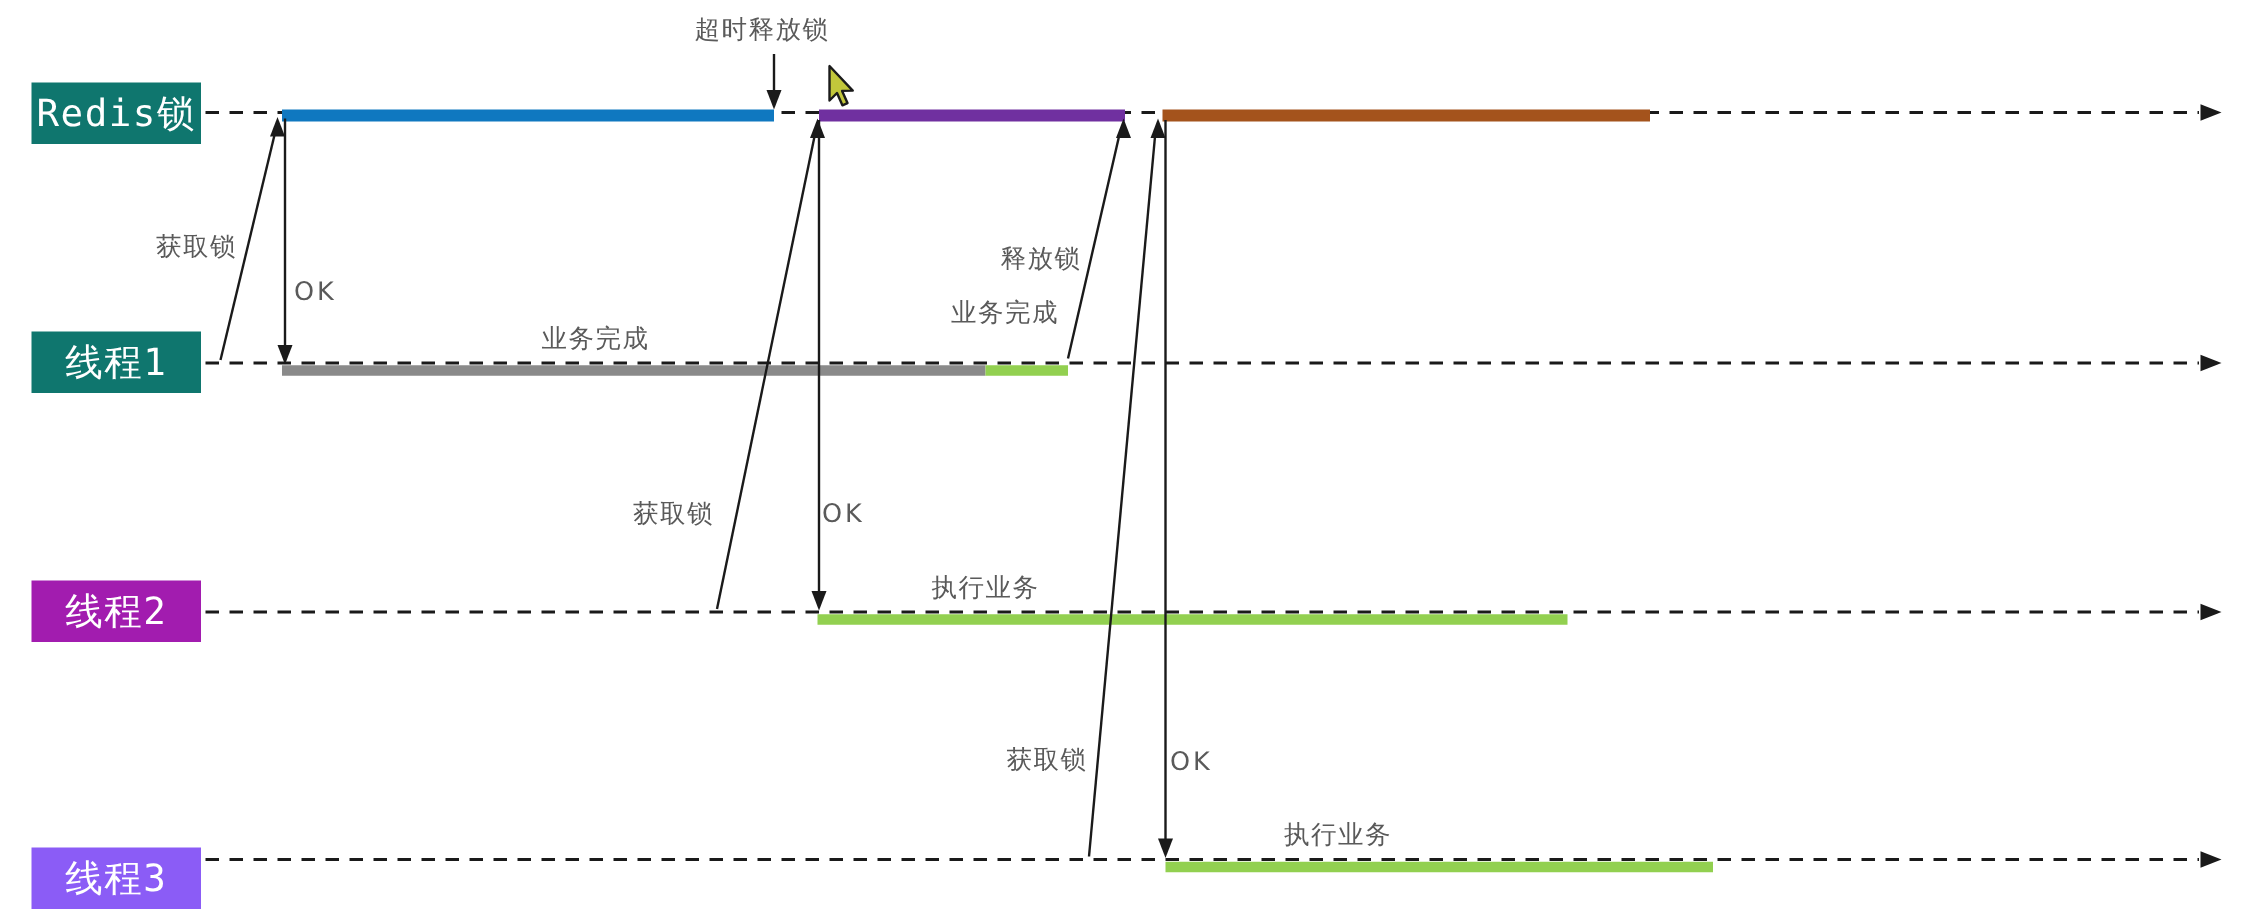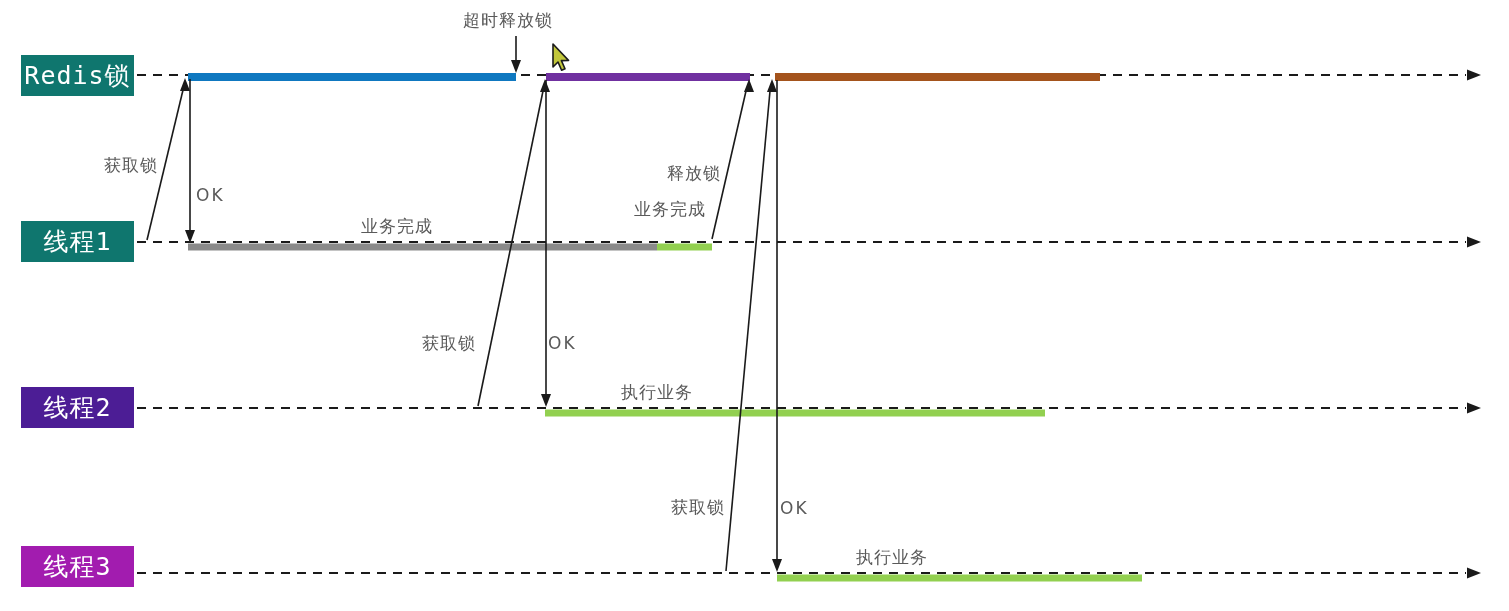--- a/index.html
+++ b/index.html
@@ -7,22 +7,22 @@
   .stage{position:relative;width:1509px;height:611px;background:#ffffff;overflow:hidden;}
   .stage svg{position:absolute;left:0;top:0;}
   .lane-box{
     position:absolute;left:21px;width:113px;height:41px;
     display:flex;align-items:center;justify-content:center;
     color:#ffffff;font-family:"DejaVu Sans Mono","Liberation Mono",monospace;
     font-size:25px;letter-spacing:1px;white-space:nowrap;
   }
   .box-redis{top:55px;background:#0f766e;}
   .box-t1{top:221px;background:#0f766e;}
-  .box-t2{top:387px;background:#4c1d95;}
-  .box-t3{top:546px;background:#a21caf;}
+  .box-t2{top:387px;background:#a21caf;}
+  .box-t3{top:565px;background:#8b5cf6;}
   .note{
     position:absolute;color:#5a5a5a;font-size:17px;line-height:18px;
     white-space:nowrap;letter-spacing:1px;
   }
   .n-timeout{left:463px;top:11px;}
   .n-t1-acquire{left:104px;top:156px;}
   .n-t1-ok{left:196px;top:186px;letter-spacing:2px;}
   .n-t1-block{left:361px;top:217px;}
   .n-t1-done{left:634px;top:200px;}
   .n-release{left:667px;top:164px;}

